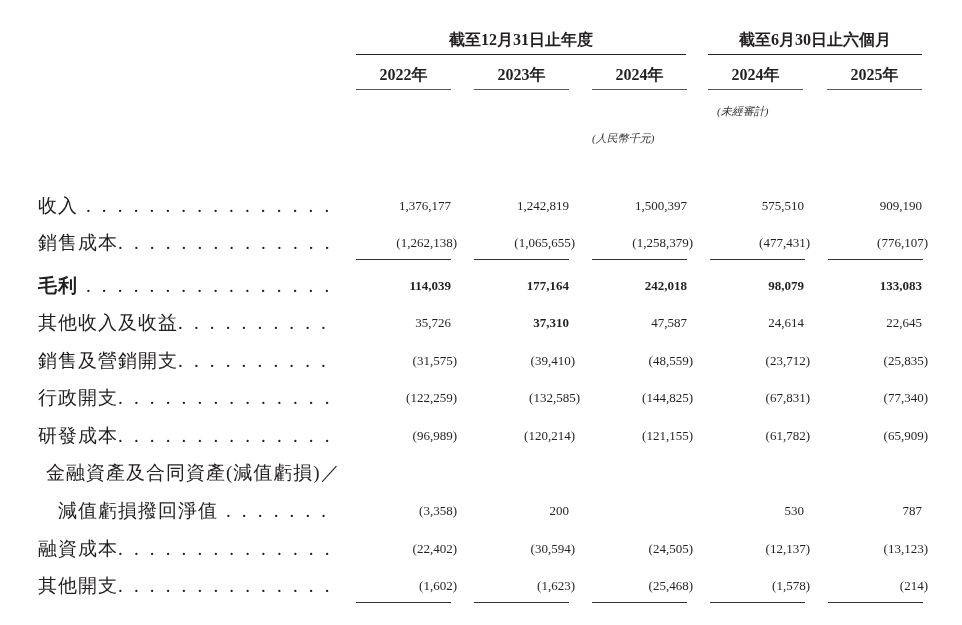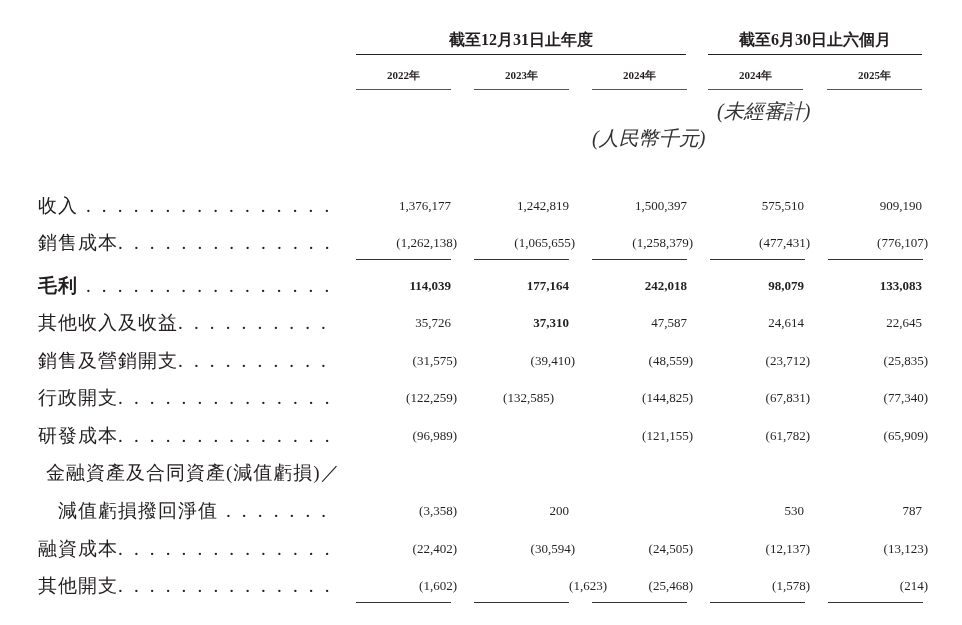--- a/index.html
+++ b/index.html
@@ -26,35 +26,35 @@
     .group-rule {
       position: absolute;
       top: 54px;
       height: 0;
       border-top: 1.5px solid #231f20;
     }
     .col-head {
       position: absolute;
       top: 65px;
       width: 95px;
-      font-size: 11px;
+      font-size: 16px;
       font-weight: bold;
       text-align: center;
       line-height: 20px;
     }
     .col-rule {
       position: absolute;
       top: 89px;
       width: 95px;
       height: 0;
       border-top: 1.5px solid #555;
     }
     .note {
       position: absolute;
-      font-size: 20px;
+      font-size: 11px;
       font-style: italic;
       line-height: 20px;
       color: #333;
     }
     .row {
       position: absolute;
       left: 0;
       width: 962px;
       height: 30px;
     }
@@ -158,29 +158,30 @@
   <div class="val" style="left:337px;">(31,575)</div>
   <div class="val" style="left:455px;">(39,410)</div>
   <div class="val" style="left:573px;">(48,559)</div>
   <div class="val" style="left:690px;">(23,712)</div>
   <div class="val" style="left:808px;">(25,835)</div>
 </div>
 
 <div class="row" style="top:383px;">
   <div class="label"><span>行政開支</span><span class="dots">. . . . . . . . . . . . . . . . . . . . . .</span></div>
   <div class="val" style="left:337px;">(122,259)</div>
-  <div class="val" style="left:434px;">(132,585)</div>
+  <div class="val" style="left:460px;">(132,585)</div>
   <div class="val" style="left:573px;">(144,825)</div>
   <div class="val" style="left:690px;">(67,831)</div>
   <div class="val" style="left:808px;">(77,340)</div>
 </div>
 
 <div class="row" style="top:421px;">
   <div class="label"><span>研發成本</span><span class="dots">. . . . . . . . . . . . . . . . . . . . . .</span></div>
   <div class="val" style="left:337px;">(96,989)</div>
+  <div class="val" style="left:455px;">(120,214)</div>
   <div class="val" style="left:573px;">(121,155)</div>
   <div class="val" style="left:690px;">(61,782)</div>
   <div class="val" style="left:808px;">(65,909)</div>
 </div>
 
 <div class="row" style="top:458px;margin-left:8px;">
   <div class="label" style="width:320px;"><span>金融資產及合同資產(減值虧損)／</span></div>
 </div>
 
 <div class="row" style="top:496px;">
@@ -196,21 +197,21 @@
   <div class="val" style="left:337px;">(22,402)</div>
   <div class="val" style="left:455px;">(30,594)</div>
   <div class="val" style="left:573px;">(24,505)</div>
   <div class="val" style="left:690px;">(12,137)</div>
   <div class="val" style="left:808px;">(13,123)</div>
 </div>
 
 <div class="row" style="top:571px;">
   <div class="label"><span>其他開支</span><span class="dots">. . . . . . . . . . . . . . . . . . . . . .</span></div>
   <div class="val" style="left:337px;">(1,602)</div>
-  <div class="val" style="left:455px;margin-left:32px;">(1,623)</div>
+  <div class="val" style="left:455px;">(1,623)</div>
   <div class="val" style="left:573px;">(25,468)</div>
   <div class="val" style="left:690px;">(1,578)</div>
   <div class="val" style="left:808px;">(214)</div>
 </div>
 <div class="uline" style="left:356px;top:602px;"></div>
 <div class="uline" style="left:474px;top:602px;"></div>
 <div class="uline" style="left:592px;top:602px;"></div>
 <div class="uline" style="left:710px;top:602px;"></div>
 <div class="uline" style="left:828px;top:602px;"></div>
 

